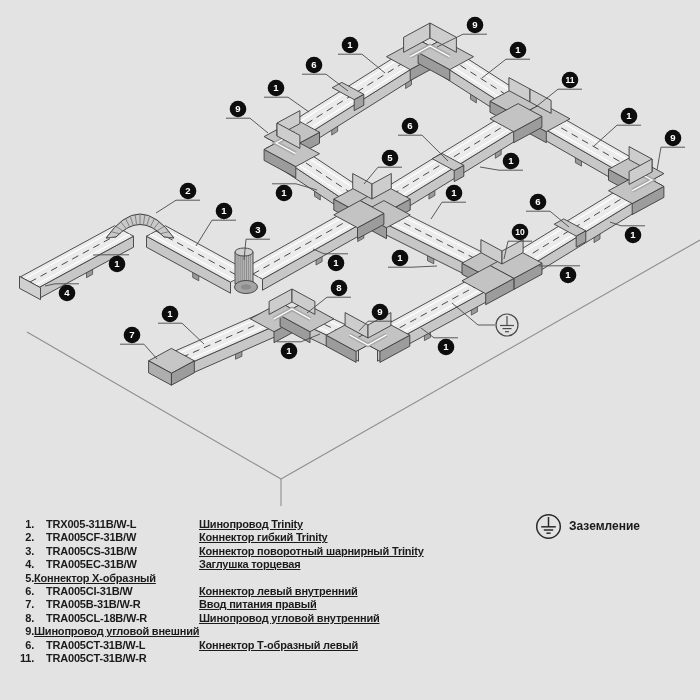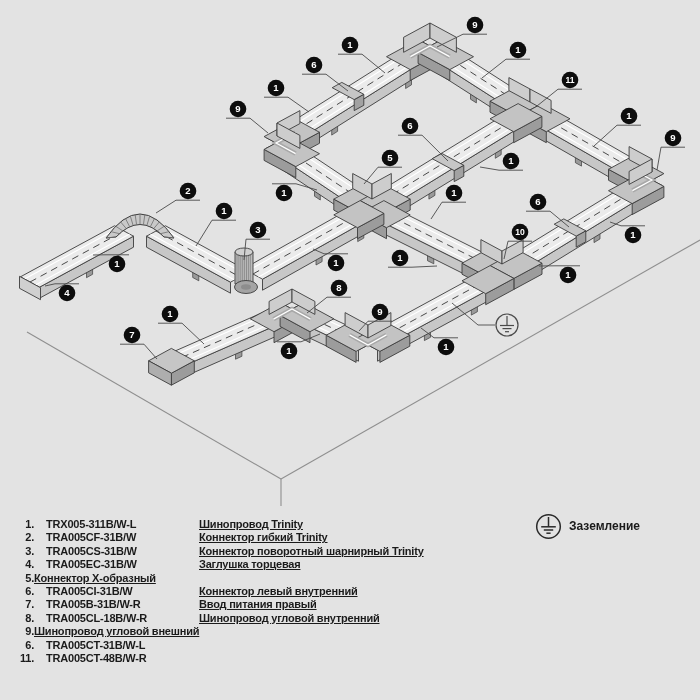--- a/index.html
+++ b/index.html
@@ -504,24 +504,25 @@
         <span class="lcode">TRA005CL-18B/W-R</span>
         <span class="ldesc">Шинопровод угловой внутренний</span>
       </div>
       <div class="lrow">
         <span class="lnum">9.</span>
         <span class="ldesc">Шинопровод угловой внешний</span>
       </div>
       <div class="lrow">
         <span class="lnum">6.</span>
         <span class="lcode">TRA005CT-31B/W-L</span>
+        <span class="ldesc">Коннектор Т-образный левый</span>
       </div>
       <div class="lrow">
         <span class="lnum">11.</span>
-        <span class="lcode">TRA005CT-48B/W-R</span>
+        <span class="lcode">TRA005CT-31B/W-R</span>
       </div>
     </div>
 
   <div class="ground-item">
     <svg width="27" height="28" viewBox="0 0 27 28">
       <circle cx="13.5" cy="14.5" r="11.8" fill="none" stroke="#2a2a2a" stroke-width="1.5"></circle>
       <line x1="13.5" y1="5" x2="13.5" y2="14.8" stroke="#2a2a2a" stroke-width="1.5"></line>
       <line x1="6.2" y1="14.8" x2="20.8" y2="14.8" stroke="#2a2a2a" stroke-width="1.5"></line>
       <line x1="8.8" y1="18" x2="18.2" y2="18" stroke="#2a2a2a" stroke-width="1.5"></line>
       <line x1="11.4" y1="21.2" x2="15.6" y2="21.2" stroke="#2a2a2a" stroke-width="1.5"></line>

